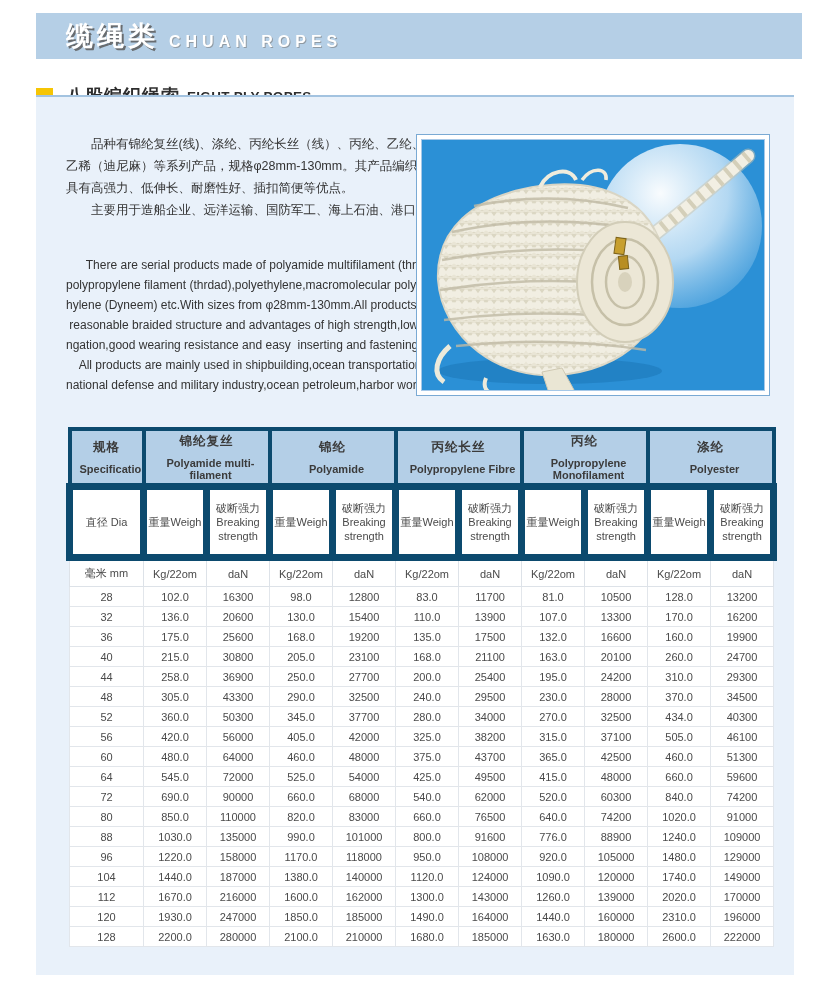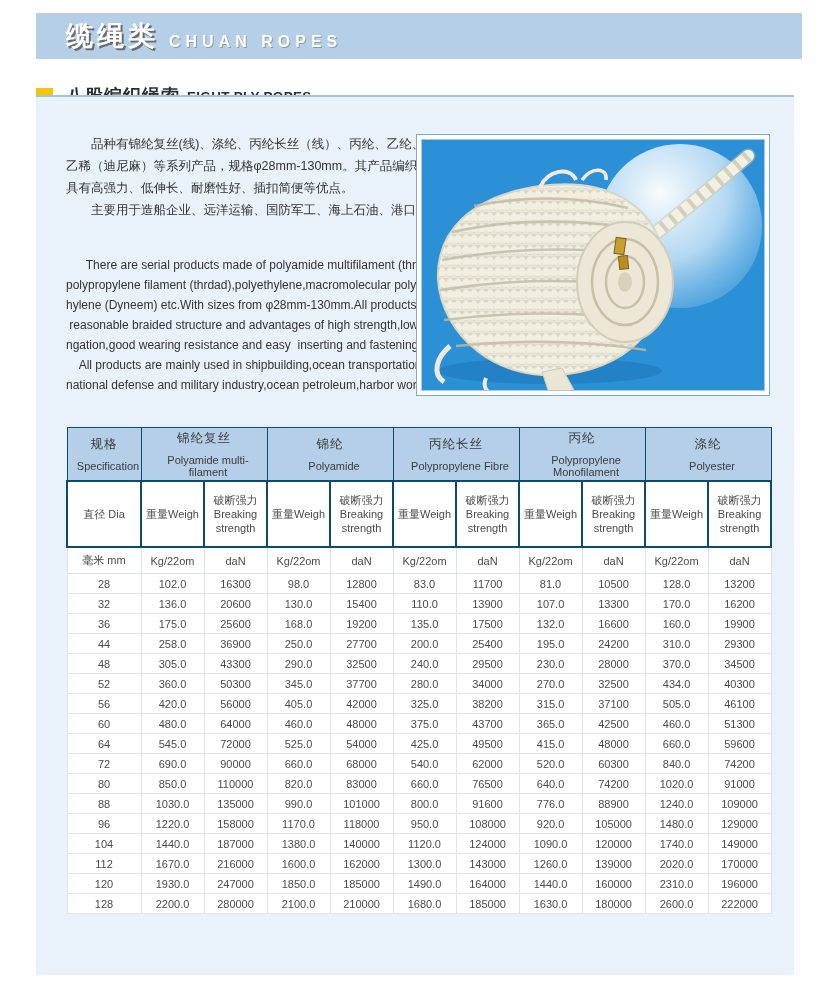--- a/index.html
+++ b/index.html
@@ -31,25 +31,25 @@
   .intro-en .ln{line-height:20px;white-space:pre;}
 
   .photo{position:absolute;left:380px;top:37px;width:354px;height:262px;background:#fff;
     border:1px solid #7aaad4;box-sizing:border-box;padding:4px;}
   .photo-inner{width:100%;height:100%;border:1px solid #a5c8e8;box-sizing:border-box;
     background:var(--photo);overflow:hidden;}
   .photo-inner svg{display:block;width:100%;height:100%;}
 
   .spec-table{position:absolute;left:30px;top:330px;width:704px;border-collapse:collapse;table-layout:fixed;}
   .spec-table th,.spec-table td{text-align:center;vertical-align:middle;padding:0;overflow:hidden;}
-  .spec-table thead tr.mat th{background:var(--thead);border:1px solid #0c4a6e;height:52px;
-    font-weight:normal;color:#3b3b3b;}
+  .spec-table thead tr.mat th{background:var(--thead);border:4px solid #0c4a6e;height:52px;
+    font-weight:bold;color:#3b3b3b;}
   .mat .zh{font-size:12.5px;margin-bottom:7px;letter-spacing:1px;}
   .mat .en{font-size:11px;padding-left:8px;}
-  .spec-table tr.sub td{background:#fff;border:2px solid #0c4a6e;height:64px;font-size:11px;
+  .spec-table tr.sub td{background:#fff;border:7px solid #0c4a6e;height:64px;font-size:11px;
     color:#4a4a4a;line-height:14px;}
   .spec-table tr.units td{background:#fff;border:1px solid #dde2e8;height:25px;font-size:11px;color:#4a4a4a;}
   .spec-table tbody td{background:#fff;border:1px solid #e2e6eb;height:19px;font-size:11px;color:#4a4a4a;}
 </style>
 </head>
 <body>
 
 <div class="page">
 
   <div class="topbar">
@@ -254,20 +254,33 @@
             <td>168.0</td>
             <td>19200</td>
             <td>135.0</td>
             <td>17500</td>
             <td>132.0</td>
             <td>16600</td>
             <td>160.0</td>
             <td>19900</td>
           </tr>
           <tr>
+            <td>40</td>
+            <td>215.0</td>
+            <td>30800</td>
+            <td>205.0</td>
+            <td>23100</td>
+            <td>168.0</td>
+            <td>21100</td>
+            <td>163.0</td>
+            <td>20100</td>
+            <td>260.0</td>
+            <td>24700</td>
+          </tr>
+          <tr>
             <td>44</td>
             <td>258.0</td>
             <td>36900</td>
             <td>250.0</td>
             <td>27700</td>
             <td>200.0</td>
             <td>25400</td>
             <td>195.0</td>
             <td>24200</td>
             <td>310.0</td>

